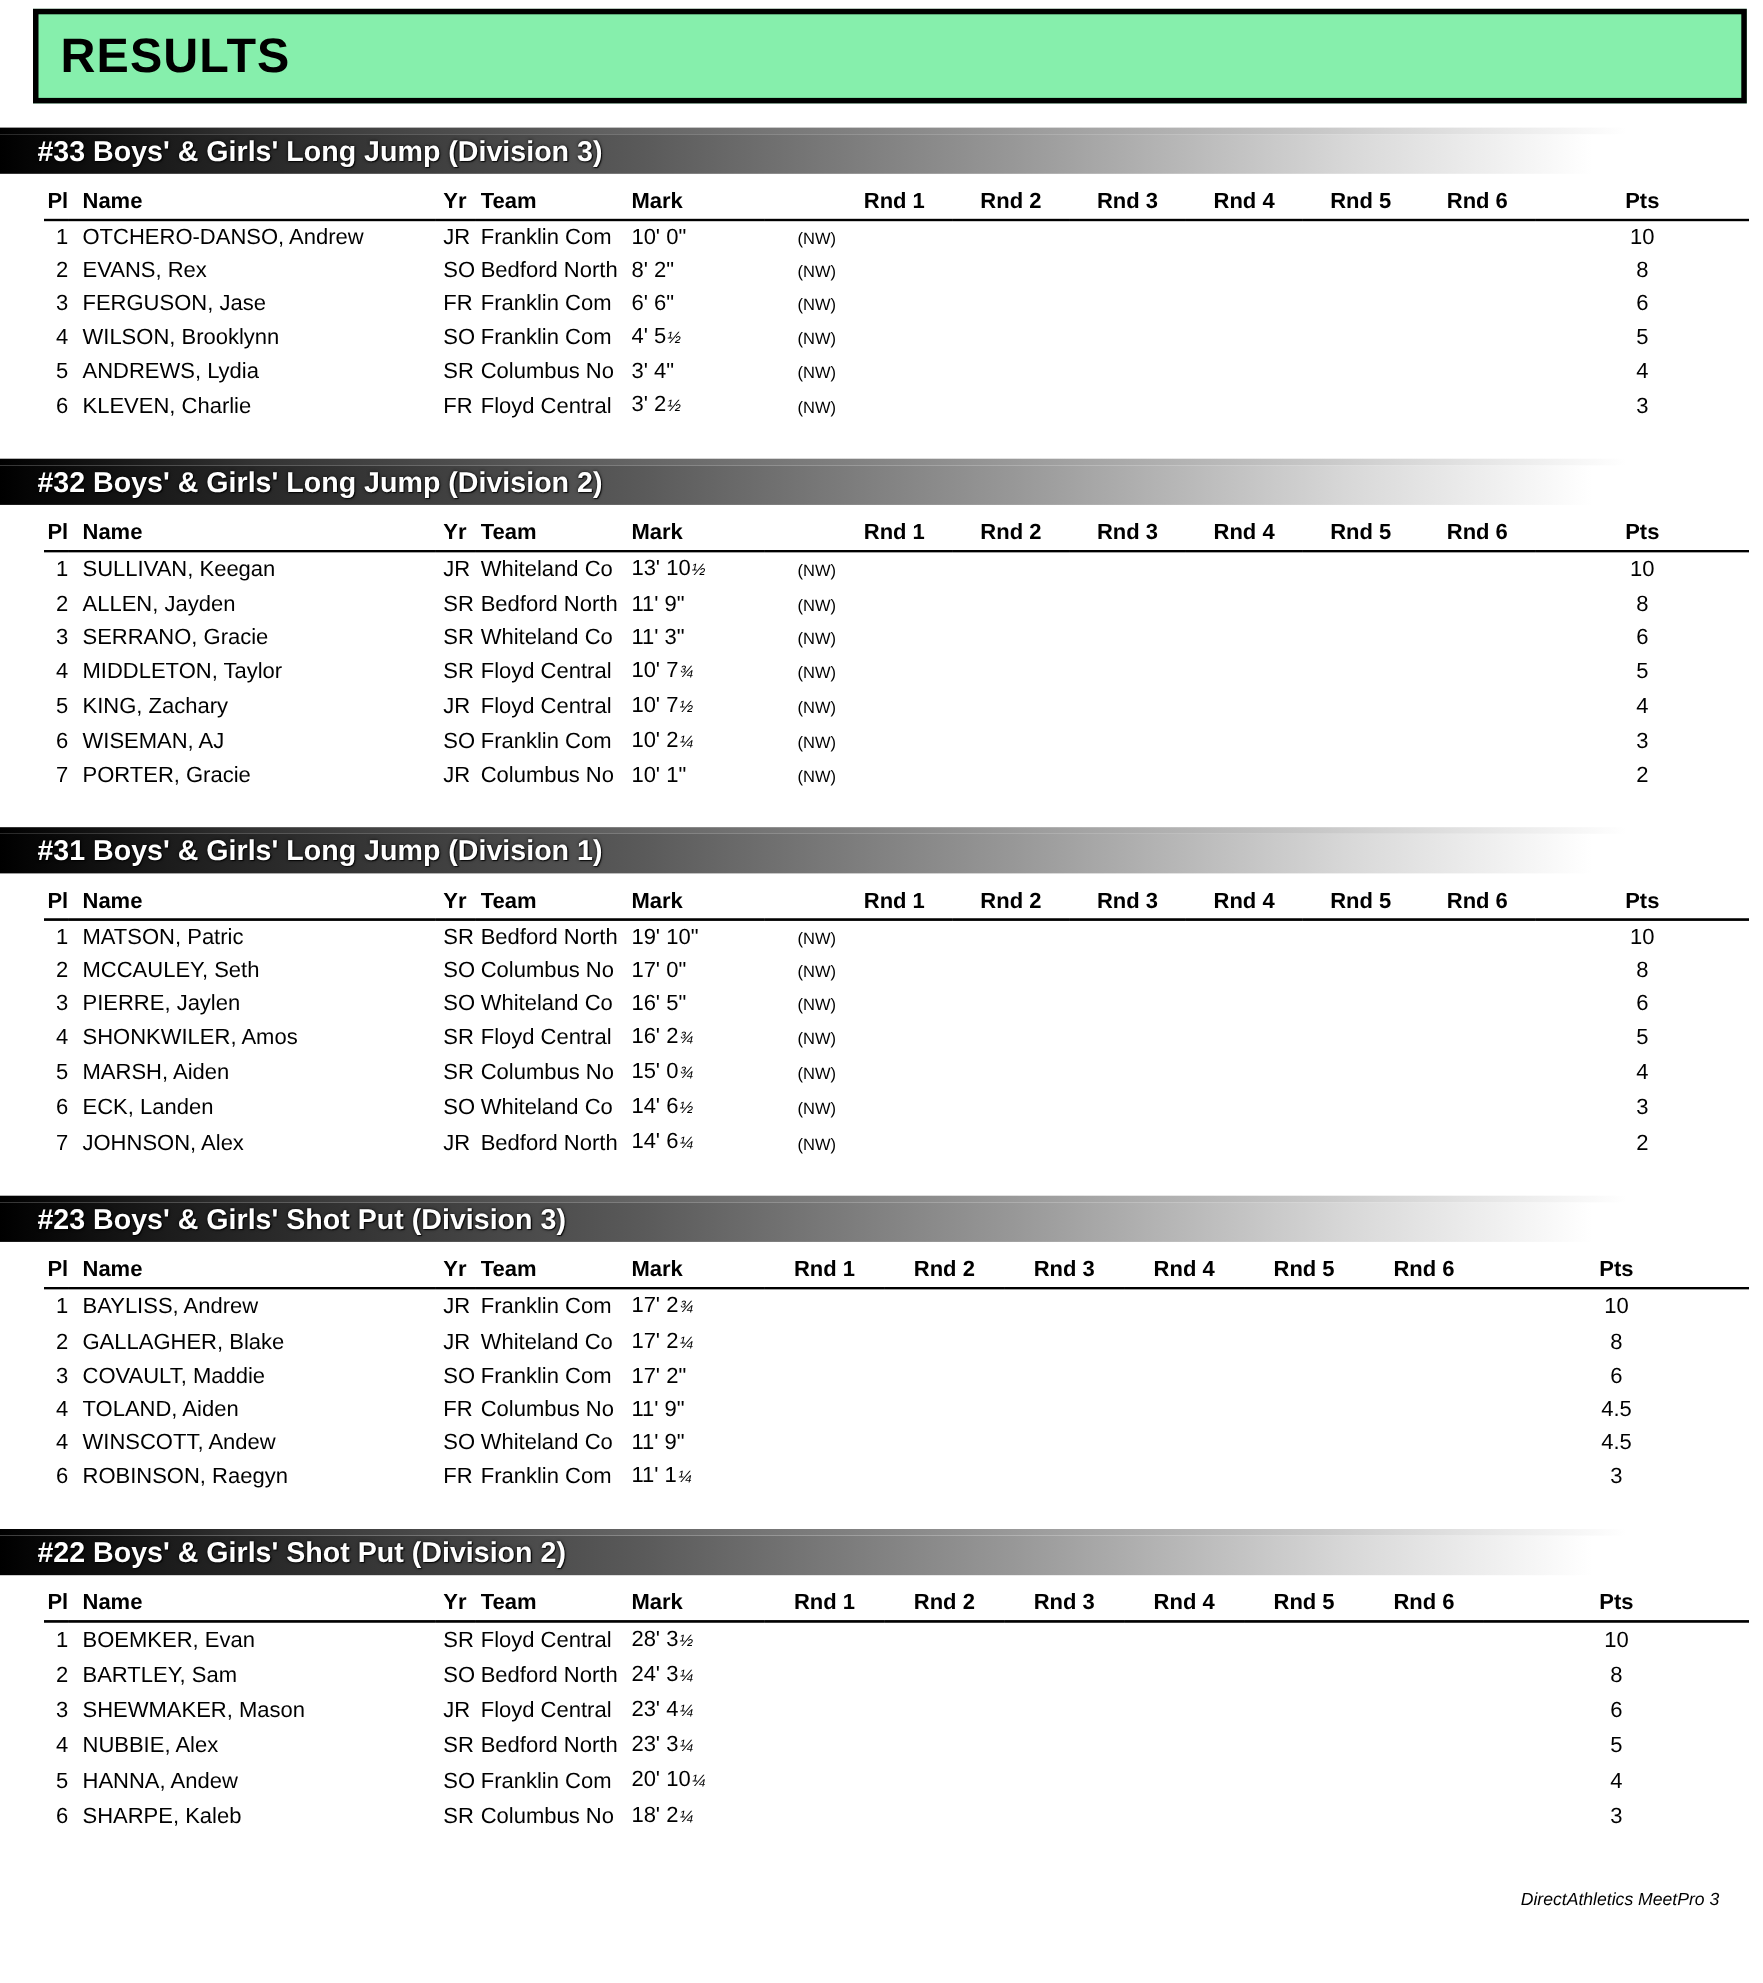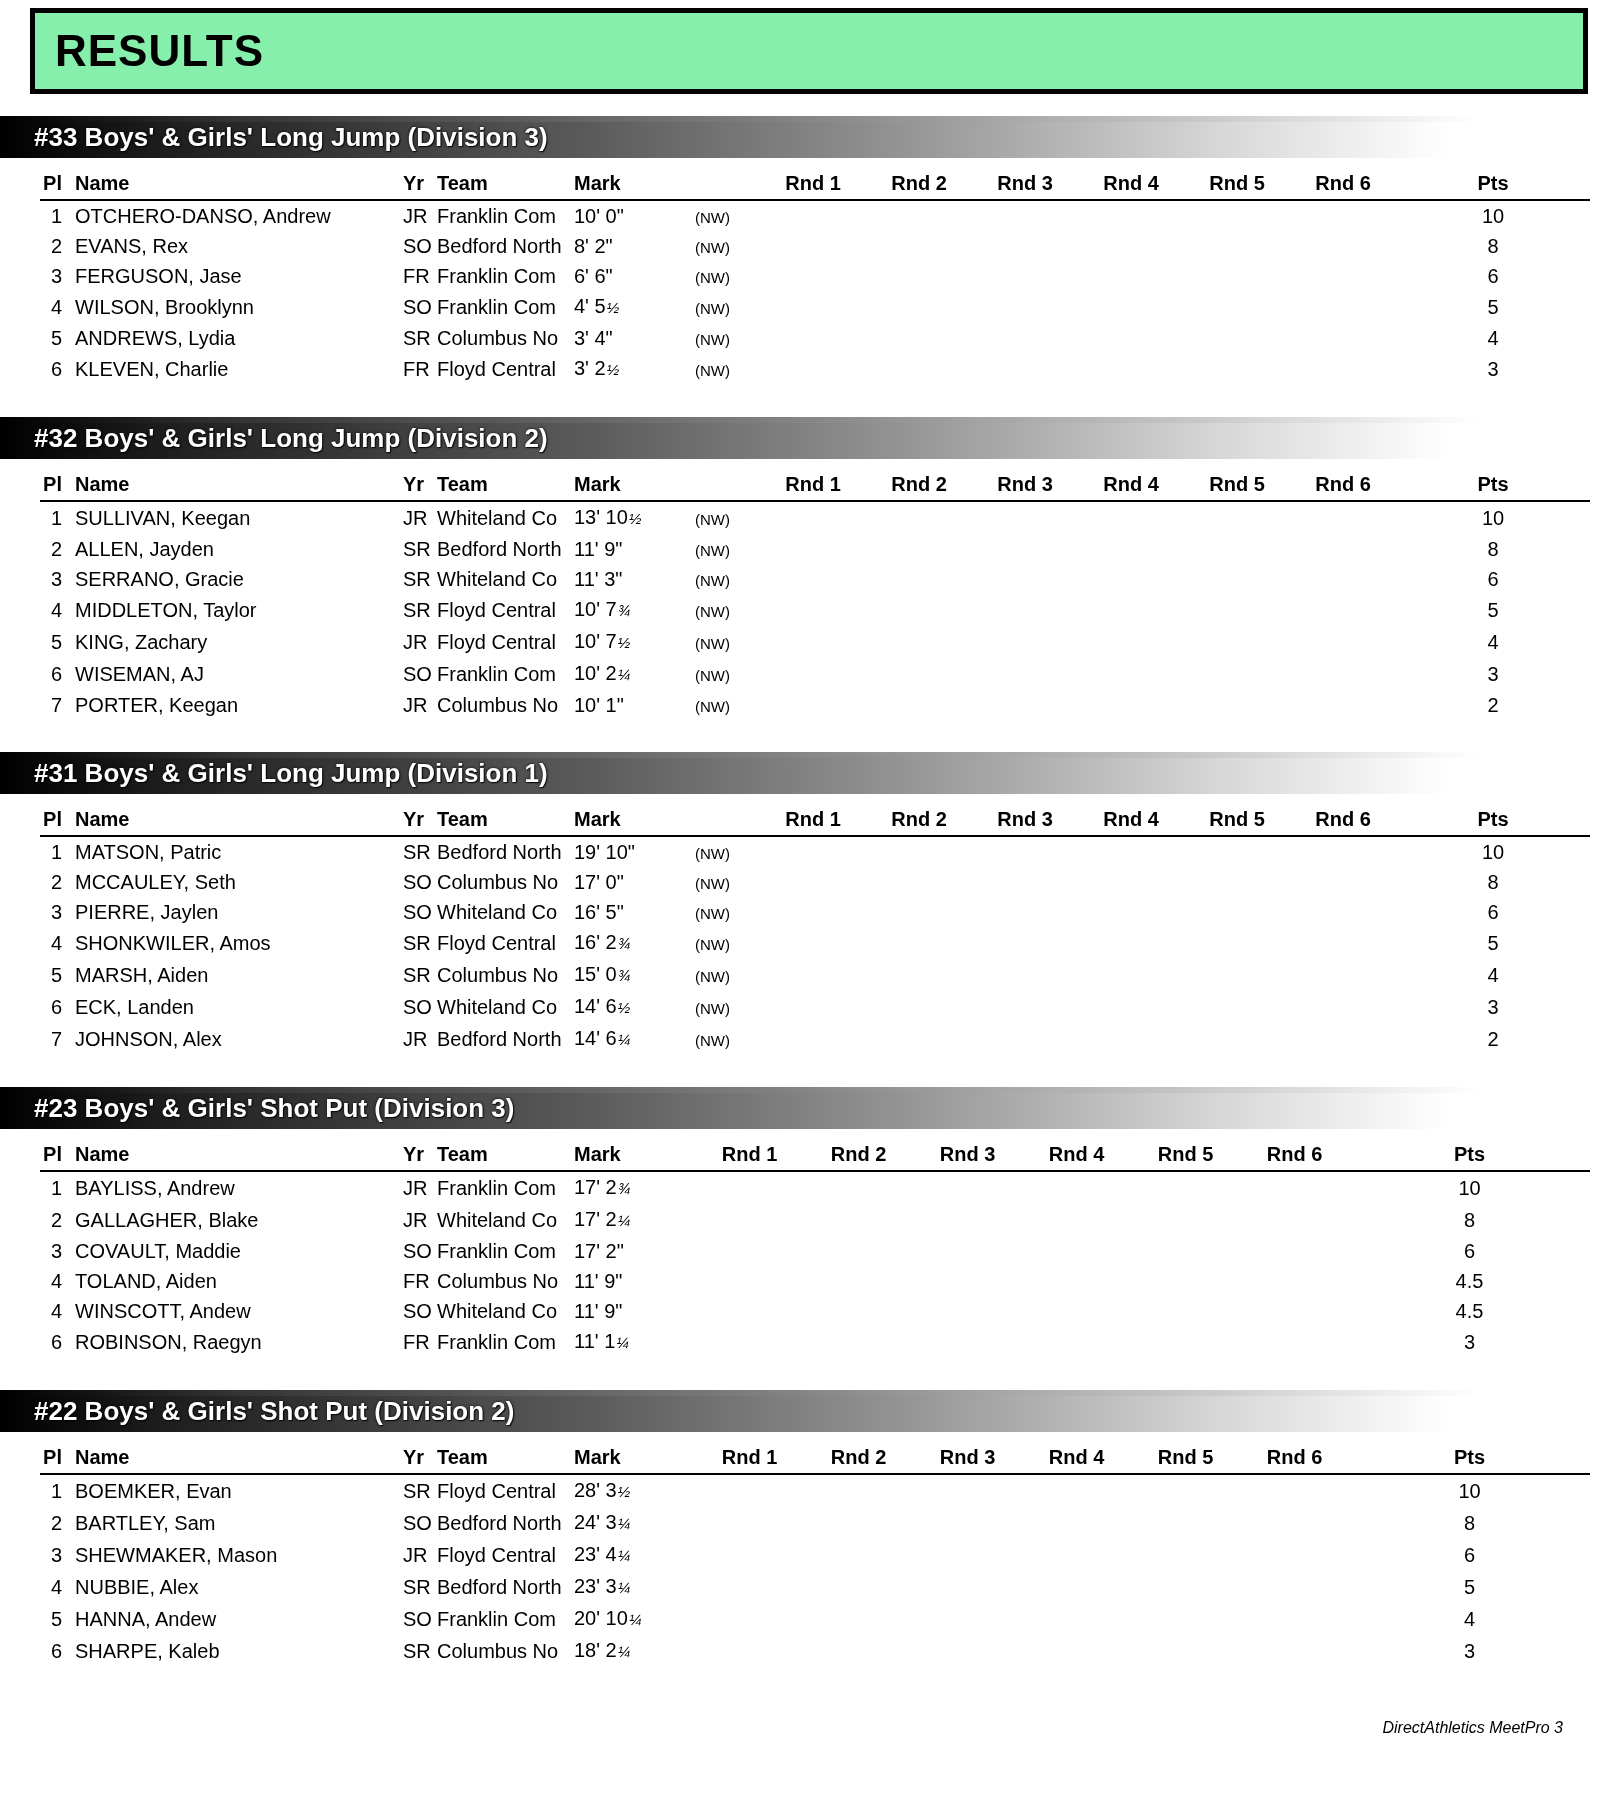--- a/index.html
+++ b/index.html
@@ -40,21 +40,21 @@
     white-space:nowrap;overflow:visible;
   }
   td{
     font-size:20px;line-height:20px;padding:5px 0;white-space:nowrap;overflow:visible;
   }
   .al{text-align:left}.ar{text-align:right}.ac{text-align:center}
   th.c-name,td.c-name{padding-left:13px}
   th.c-yr,td.c-yr{padding-left:7px}
   th.c-team,td.c-team{padding-left:5px}
   th.c-mark,td.c-mark{padding-left:4px}
-  td.c-wind{font-size:15px;line-height:15px;text-align:left;padding-top:8px;}
+  td.c-wind{font-size:15px;line-height:15px;text-align:right;padding-top:8px;}
   .frac{font-size:15px;font-style:italic;margin-left:1px;}
   .footer{
     margin-top:52px;text-align:right;padding-right:40px;
     font-style:italic;font-size:16px;
   }
 </style>
 </head>
 <body>
 
 <div class="results-box">
@@ -317,21 +317,21 @@
             <td class="ac c-rnd"></td>
             <td class="ac c-rnd"></td>
             <td class="ac c-rnd"></td>
             <td class="ac c-rnd"></td>
             <td class="ac c-rnd"></td>
             <td class="ac c-rnd"></td>
             <td class="ac c-pts">3</td>
           </tr>
           <tr>
             <td class="ar c-pl">7</td>
-            <td class="al c-name">PORTER, Keegan</td>
+            <td class="al c-name">PORTER, Gracie</td>
             <td class="al c-yr">JR</td>
             <td class="al c-team">Columbus No</td>
             <td class="al c-mark">10' 1"</td>
             <td class="c-wind">(NW)</td>
             <td class="ac c-rnd"></td>
             <td class="ac c-rnd"></td>
             <td class="ac c-rnd"></td>
             <td class="ac c-rnd"></td>
             <td class="ac c-rnd"></td>
             <td class="ac c-rnd"></td>

